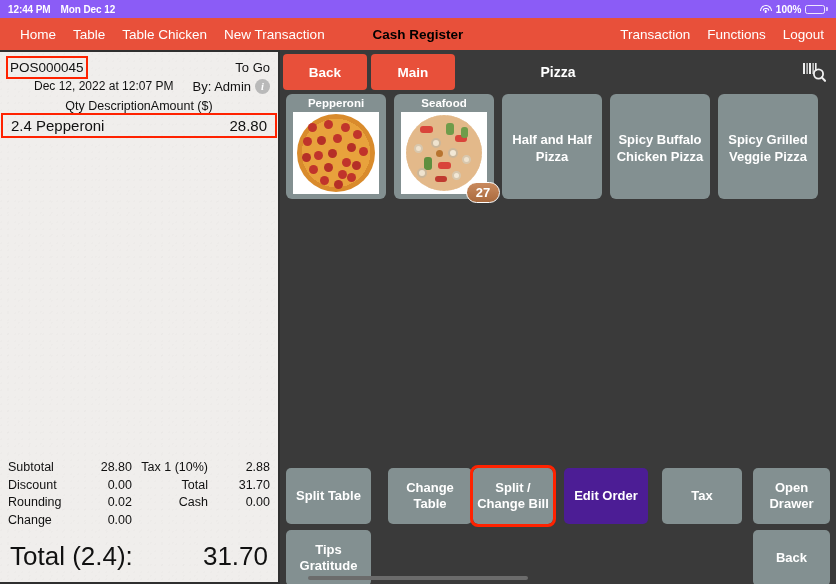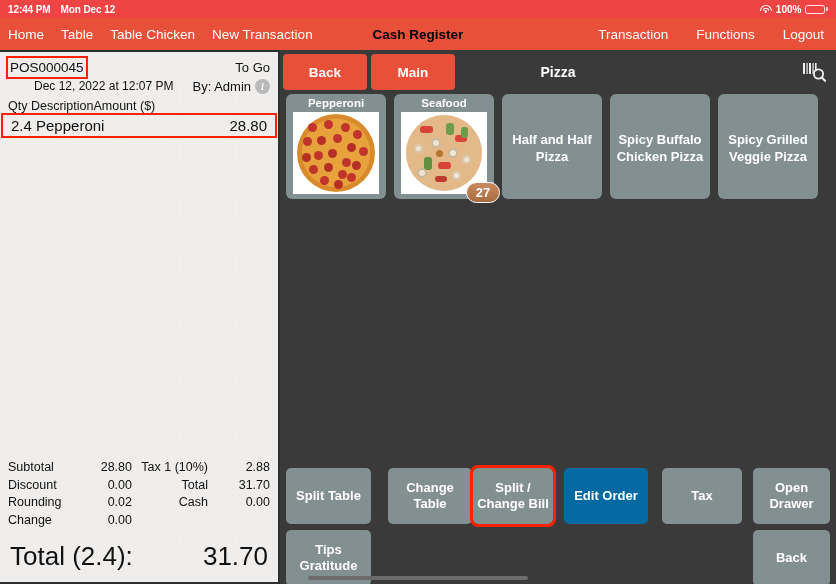--- a/index.html
+++ b/index.html
@@ -6,21 +6,21 @@
   html, body {
     width: 836px; height: 584px;
     font-family: "Liberation Sans", sans-serif;
     background: #3a3a3a; overflow: hidden;
   }
   #app { position: relative; width: 836px; height: 584px; background: #3a3a3a; }
 
   
   .statusbar {
     position: absolute; top: 0; left: 0; width: 836px; height: 18px;
-    background: #ef4444; color: #fff; font-size: 10px; font-weight: bold;
+    background: #8b5cf6; color: #fff; font-size: 10px; font-weight: bold;
     display: flex; align-items: center; padding: 0 8px;
   }
   .sb-time { margin-right: 10px; letter-spacing: -0.1px; }
   .sb-date { letter-spacing: -0.1px; }
   .sb-right { margin-left: auto; display: flex; align-items: center; gap: 4px; }
   .wifi-ic { display: inline-block; width: 12px; height: 10px; position: relative; }
   .wifi-ic i { position: absolute; border: 1.4px solid #fff; border-bottom: none;
     border-radius: 50% 50% 0 0 / 100% 100% 0 0; left: 50%; transform: translateX(-50%); }
   .wifi-ic i:nth-child(1) { width: 12px; height: 6px; top: 1px; }
   .wifi-ic i:nth-child(2) { width: 7px; height: 3.5px; top: 3.5px; }
@@ -31,22 +31,22 @@
     border-radius: 2.4px; padding: 1px; }
   .batt-fill { height: 100%; width: 100%; background: #fff; border-radius: 1px; }
   .batt-cap { width: 1.6px; height: 4px; background: rgba(255,255,255,.7);
     border-radius: 0 1px 1px 0; margin-left: 1px; }
 
   
   .navbar {
     position: absolute; top: 18px; left: 0; width: 836px; height: 32px;
     background: #e8503a; color: #fff; display: flex; align-items: center;
   }
-  .nav-left { display: flex; align-items: center; gap: 17px; padding-left: 8px; }
-  .nav-right { display: flex; align-items: flex-start; gap: 28px; padding-right: 12px; margin-left: auto; }
+  .nav-left { display: flex; align-items: center; gap: 17px; padding-left: 20px; }
+  .nav-right { display: flex; align-items: flex-start; gap: 17px; padding-right: 12px; margin-left: auto; }
   .nav-item { font-size: 13.5px; color: #fff; cursor: pointer; white-space: nowrap; }
   .nav-title {
     position: absolute; left: 0; right: 0; text-align: center;
     font-size: 13.5px; font-weight: bold; color: #000000; pointer-events: none;
   }
 
   
   .receipt {
     position: absolute; top: 50px; left: 0; width: 280px; height: 534px;
     background: #f0eeec; border: 2px solid #2f2f2f; border-left: none;
@@ -63,21 +63,21 @@
   .hl-box { outline: 2.5px solid #ff2200; outline-offset: 0; }
   .rc-togo { font-size: 13px; color: #111; }
   .rc-date { font-size: 12px; color: #111; margin-left: 26px; }
   .rc-by { font-size: 13px; color: #111; display: flex; align-items: center; gap: 4px; }
   .info-ic {
     width: 15px; height: 15px; border-radius: 50%; background: #b9b9b9; color: #fff;
     font-size: 10.5px; font-weight: bold; font-style: italic;
     display: inline-flex; align-items: center; justify-content: center;
     font-family: "Liberation Serif", serif;
   }
-  .rc-colhdr { display: flex; justify-content: flex-start; font-size: 12.5px;
+  .rc-colhdr { display: flex; justify-content: center; font-size: 12.5px;
     color: #111; padding: 3px 8px 0 8px; }
   .rc-items { flex: 1 1 auto; position: relative; }
   .rc-line {
     display: flex; justify-content: space-between; align-items: center;
     font-size: 15px; color: #111; padding: 2px 8px; margin: 2px 3px 0 3px;
   }
   .rc-line .qty-desc { white-space: nowrap; }
   .rc-totals { padding: 0 8px 2px 8px; }
   .tot-grid { display: grid; grid-template-columns: 62px 62px 1fr 62px;
     font-size: 12.5px; line-height: 17.5px; color: #111; }
@@ -129,21 +129,21 @@
   .pz-sea { width: 76px; height: 76px;
     background: radial-gradient(circle at 50% 50%, #e3b98a 0 70%, #d9a468 70% 88%, #c99055 88% 100%); }
   .dot { position: absolute; border-radius: 50%; }
 
   .actions { position: absolute; left: 0; bottom: 0; width: 556px; height: 134px; }
   .abtn {
     position: absolute; background: #839091; color: #fff; border: none; border-radius: 5px;
     font-size: 13px; font-weight: bold; cursor: pointer; line-height: 16px;
     font-family: "Liberation Sans", sans-serif;
   }
-  .abtn.red { background: #0369a1; }
+  .abtn.red { background: #4c1d95; }
   .abtn.sel { outline: 3px solid #ff2200; outline-offset: 0px; }
   .home-ind { position: absolute; left: 28px; bottom: 4px; width: 220px; height: 4px;
     background: #6b6b6b; border-radius: 2px; }
 </style>
 </head>
 <body>
 
 <div id="app">
 
   <div class="statusbar">

